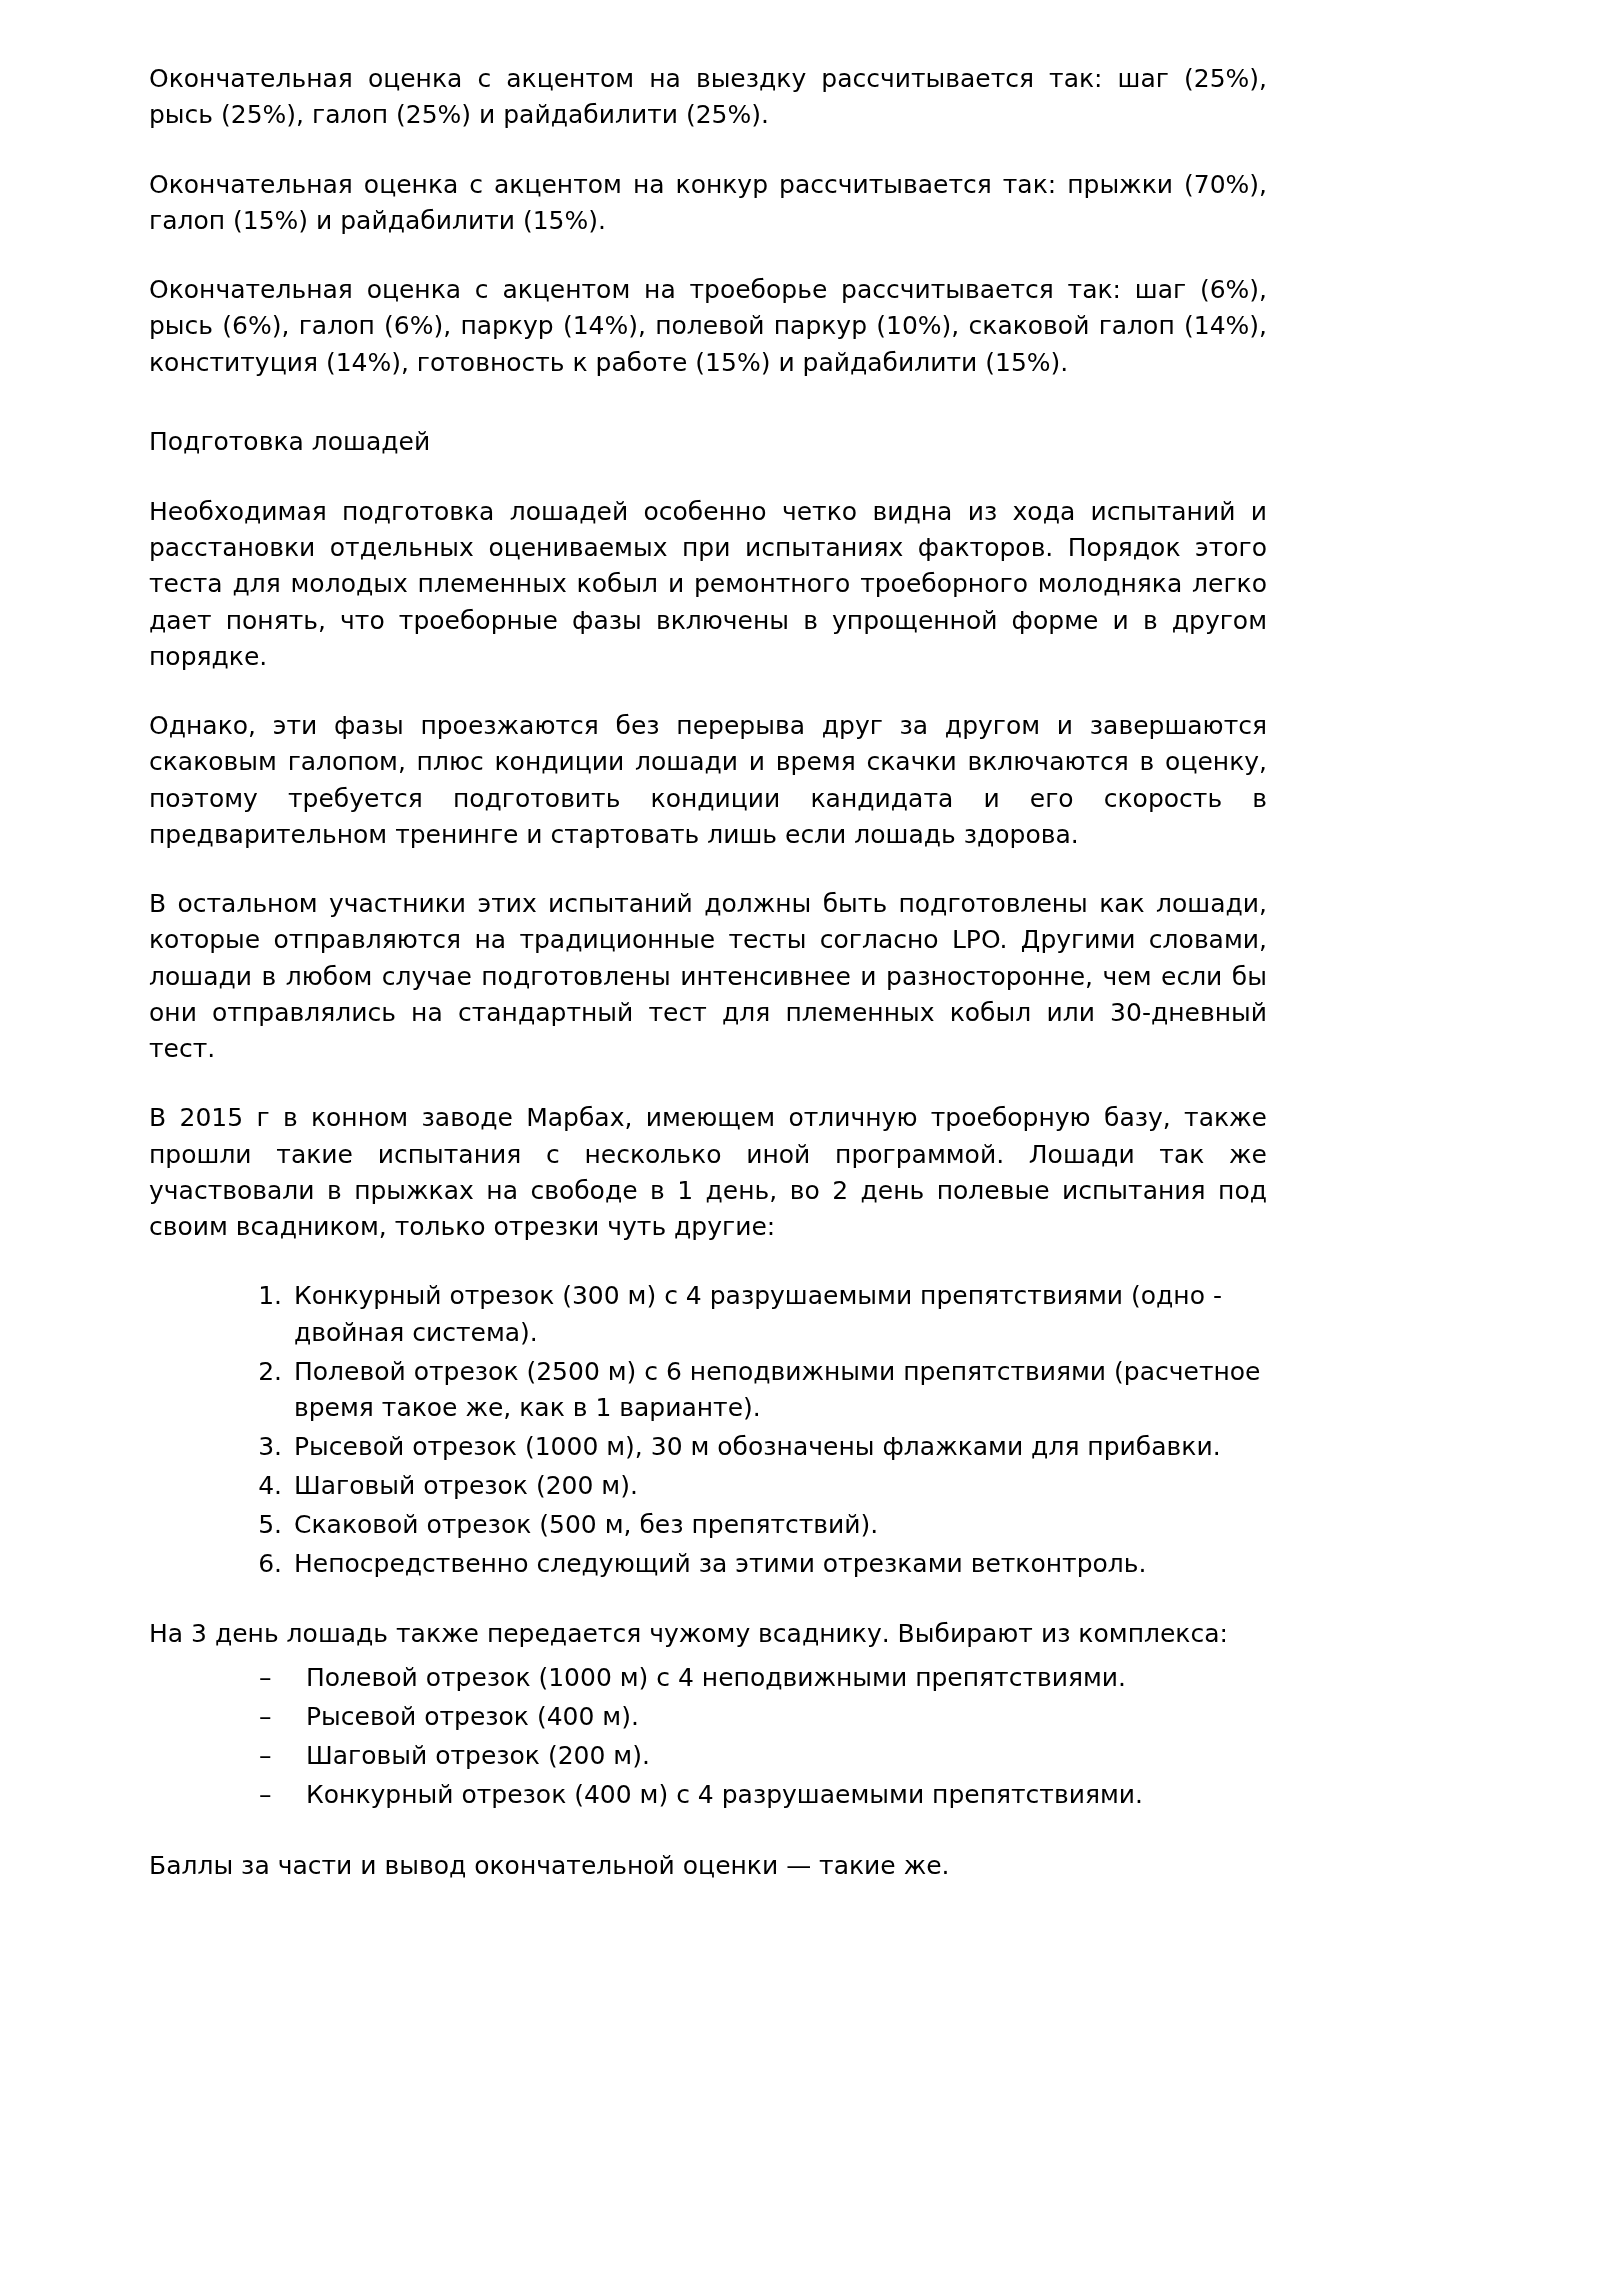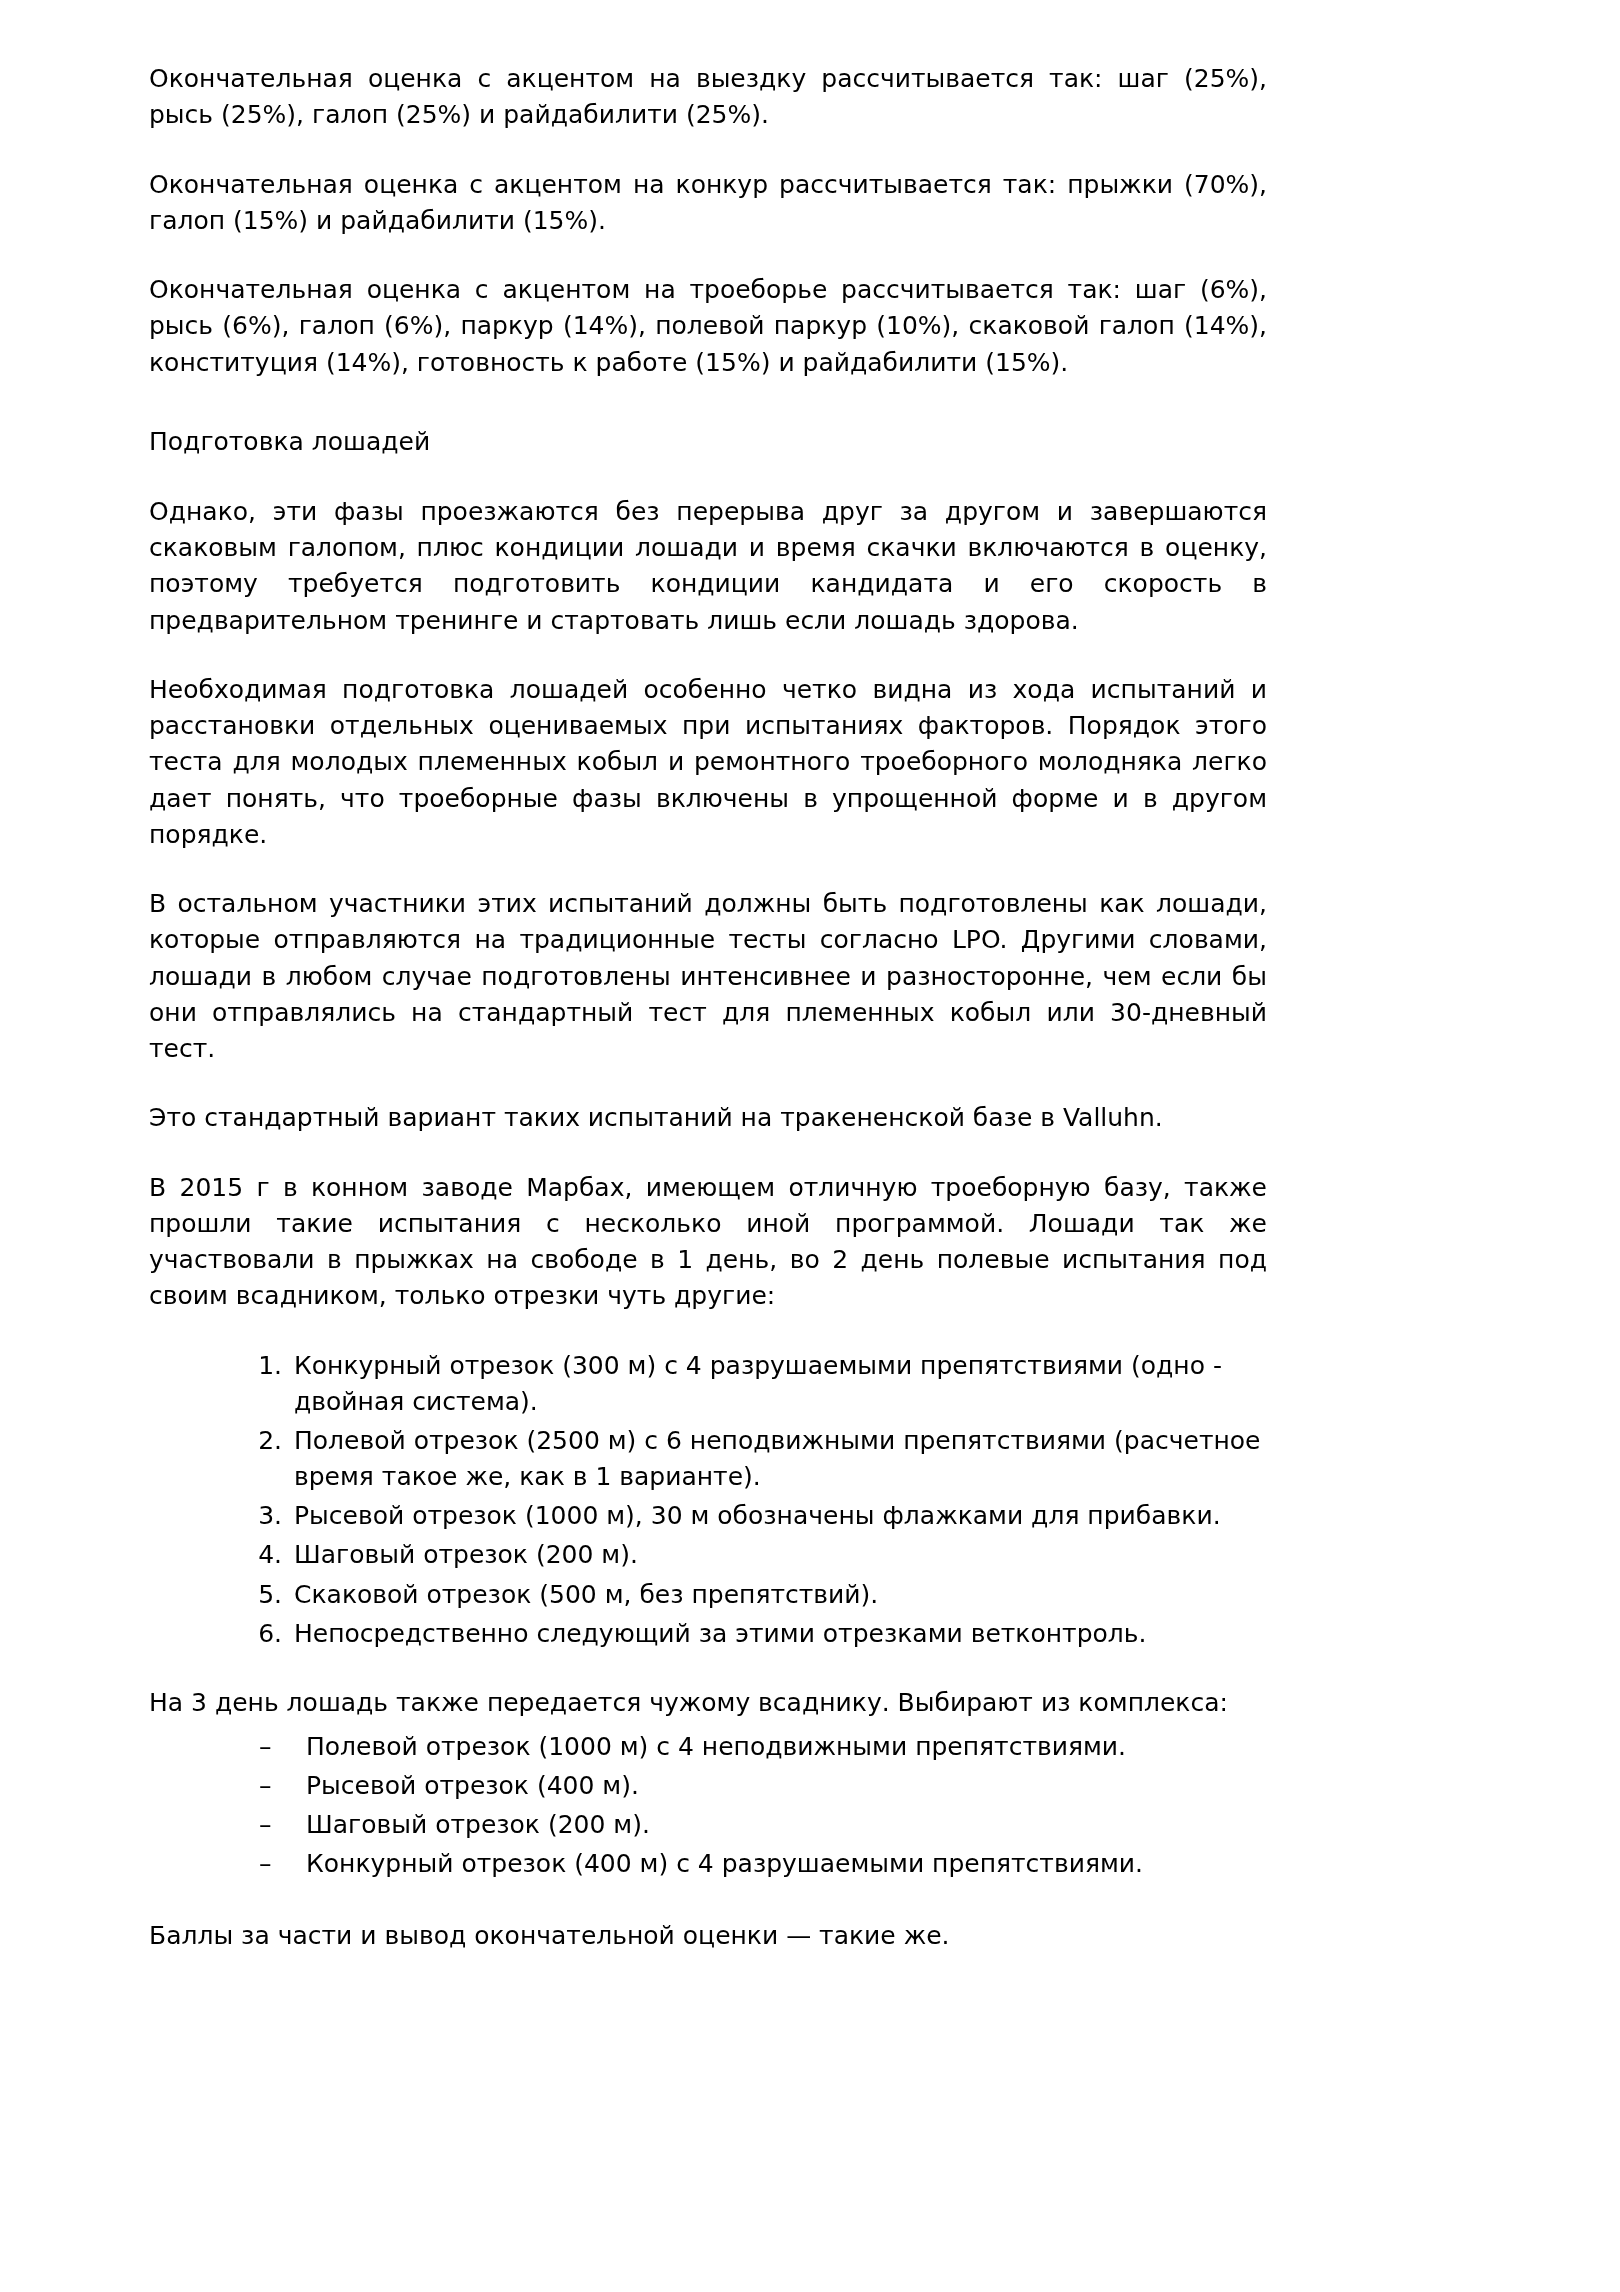--- a/index.html
+++ b/index.html
@@ -89,27 +89,26 @@
 <div class="page">
 
   <p>Окончательная оценка с акцентом на выездку рассчитывается так: шаг (25%), рысь (25%), галоп (25%) и райдабилити (25%).</p>
 
   <p>Окончательная оценка с акцентом на конкур рассчитывается так: прыжки (70%), галоп (15%) и райдабилити (15%).</p>
 
   <p>Окончательная оценка с акцентом на троеборье рассчитывается так: шаг (6%), рысь (6%), галоп (6%), паркур (14%), полевой паркур (10%), скаковой галоп (14%), конституция (14%), готовность к работе (15%) и райдабилити (15%).</p>
 
   <h2 class="section-heading">Подготовка лошадей</h2>
 
+  <p>Необходимая подготовка лошадей особенно четко видна из хода испытаний и расстановки отдельных оцениваемых при испытаниях факторов. Порядок этого теста для молодых племенных кобыл и ремонтного троеборного молодняка легко дает понять, что троеборные фазы включены в упрощенной форме и в другом порядке.</p>
+
   <p>Однако, эти фазы проезжаются без перерыва друг за другом и завершаются скаковым галопом, плюс кондиции лошади и время скачки включаются в оценку, поэтому требуется подготовить кондиции кандидата и его скорость в предварительном тренинге и стартовать лишь если лошадь здорова.</p>
-
-  <p>Необходимая подготовка лошадей особенно четко видна из хода испытаний и расстановки отдельных оцениваемых при испытаниях факторов. Порядок этого теста для молодых племенных кобыл и ремонтного троеборного молодняка легко дает понять, что троеборные фазы включены в упрощенной форме и в другом порядке.</p>
 
   <p>В остальном участники этих испытаний должны быть подготовлены как лошади, которые отправляются на традиционные тесты согласно LPO. Другими словами, лошади в любом случае подготовлены интенсивнее и разносторонне, чем если бы они отправлялись на стандартный тест для племенных кобыл или 30-дневный тест.</p>
 
-  <p>Это стандартный вариант таких испытаний на тракененской базе в Valluhn.</p>
 
   <p>В 2015 г в конном заводе Марбах, имеющем отличную троеборную базу, также прошли такие испытания с несколько иной программой. Лошади так же участвовали в прыжках на свободе в 1 день, во 2 день полевые испытания под своим всадником, только отрезки чуть другие:</p>
 
   <ol class="numbered-list">
     <li>Конкурный отрезок (300 м) с 4 разрушаемыми препятствиями (одно - двойная система).</li>
     <li>Полевой отрезок (2500 м) с 6 неподвижными препятствиями (расчетное время такое же, как в 1 варианте).</li>
     <li>Рысевой отрезок (1000 м), 30 м обозначены флажками для прибавки.</li>
     <li>Шаговый отрезок (200 м).</li>
     <li>Скаковой отрезок (500 м, без препятствий).</li>
     <li>Непосредственно следующий за этими отрезками ветконтроль.</li>

